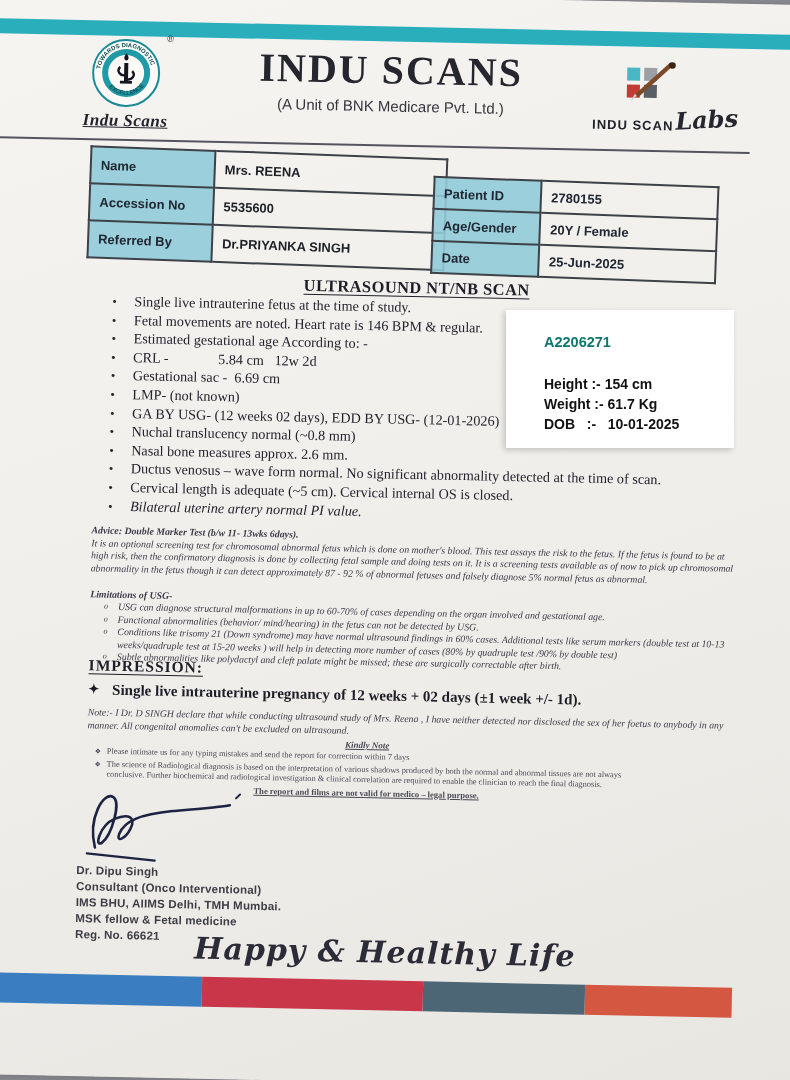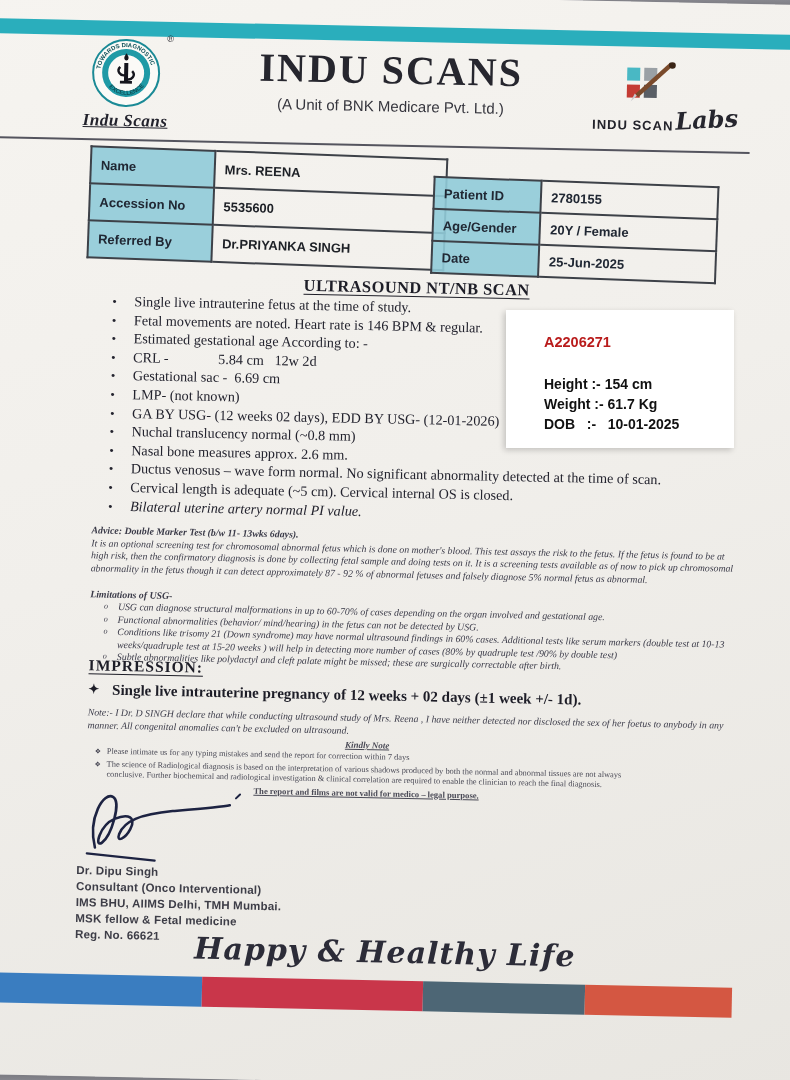--- a/index.html
+++ b/index.html
@@ -48,21 +48,21 @@
     font:bold 16.5px "Liberation Serif",serif;color:#1e1e28;letter-spacing:.4px;
     text-decoration:underline;text-underline-offset:3px;}
   .bullets{position:absolute;top:303px;left:126px;width:636px;}
   .bullets .li{display:flex;margin-bottom:3.1px;font:14.2px "Liberation Serif",serif;color:#23232e;line-height:15.5px;}
   .bullets .b{width:22px;flex:none;font-size:13px;}
   .bullets .it{font-style:italic;}
 
   
   .sticker{position:absolute;left:506px;top:310px;width:228px;height:138px;background:#fff;
     box-shadow:-2px 2px 6px rgba(0,0,0,.2);z-index:5;}
-  .sticker .id{font:bold 14.5px "Liberation Sans",sans-serif;color:#b91c1c;margin:24px 0 0 38px;}
+  .sticker .id{font:bold 14.5px "Liberation Sans",sans-serif;color:#0f766e;margin:24px 0 0 38px;}
   .sticker .ln{font:bold 14px "Liberation Sans",sans-serif;color:#111;margin:4px 0 0 38px;}
   .sticker .ln.first{margin-top:26px;}
 
   .advice{position:absolute;top:534px;left:110px;width:648px;
     font:italic 9.8px "Liberation Serif",serif;color:#3a3a48;line-height:12.6px;}
   .advice .a1{font-weight:bold;}
   .lims{position:absolute;top:598px;left:110px;width:654px;
     font:italic 9.8px "Liberation Serif",serif;color:#3a3a48;line-height:12.4px;}
   .lims .li{display:flex;}
   .lims .o{width:14px;margin-left:14px;flex:none;font-size:8px;}

